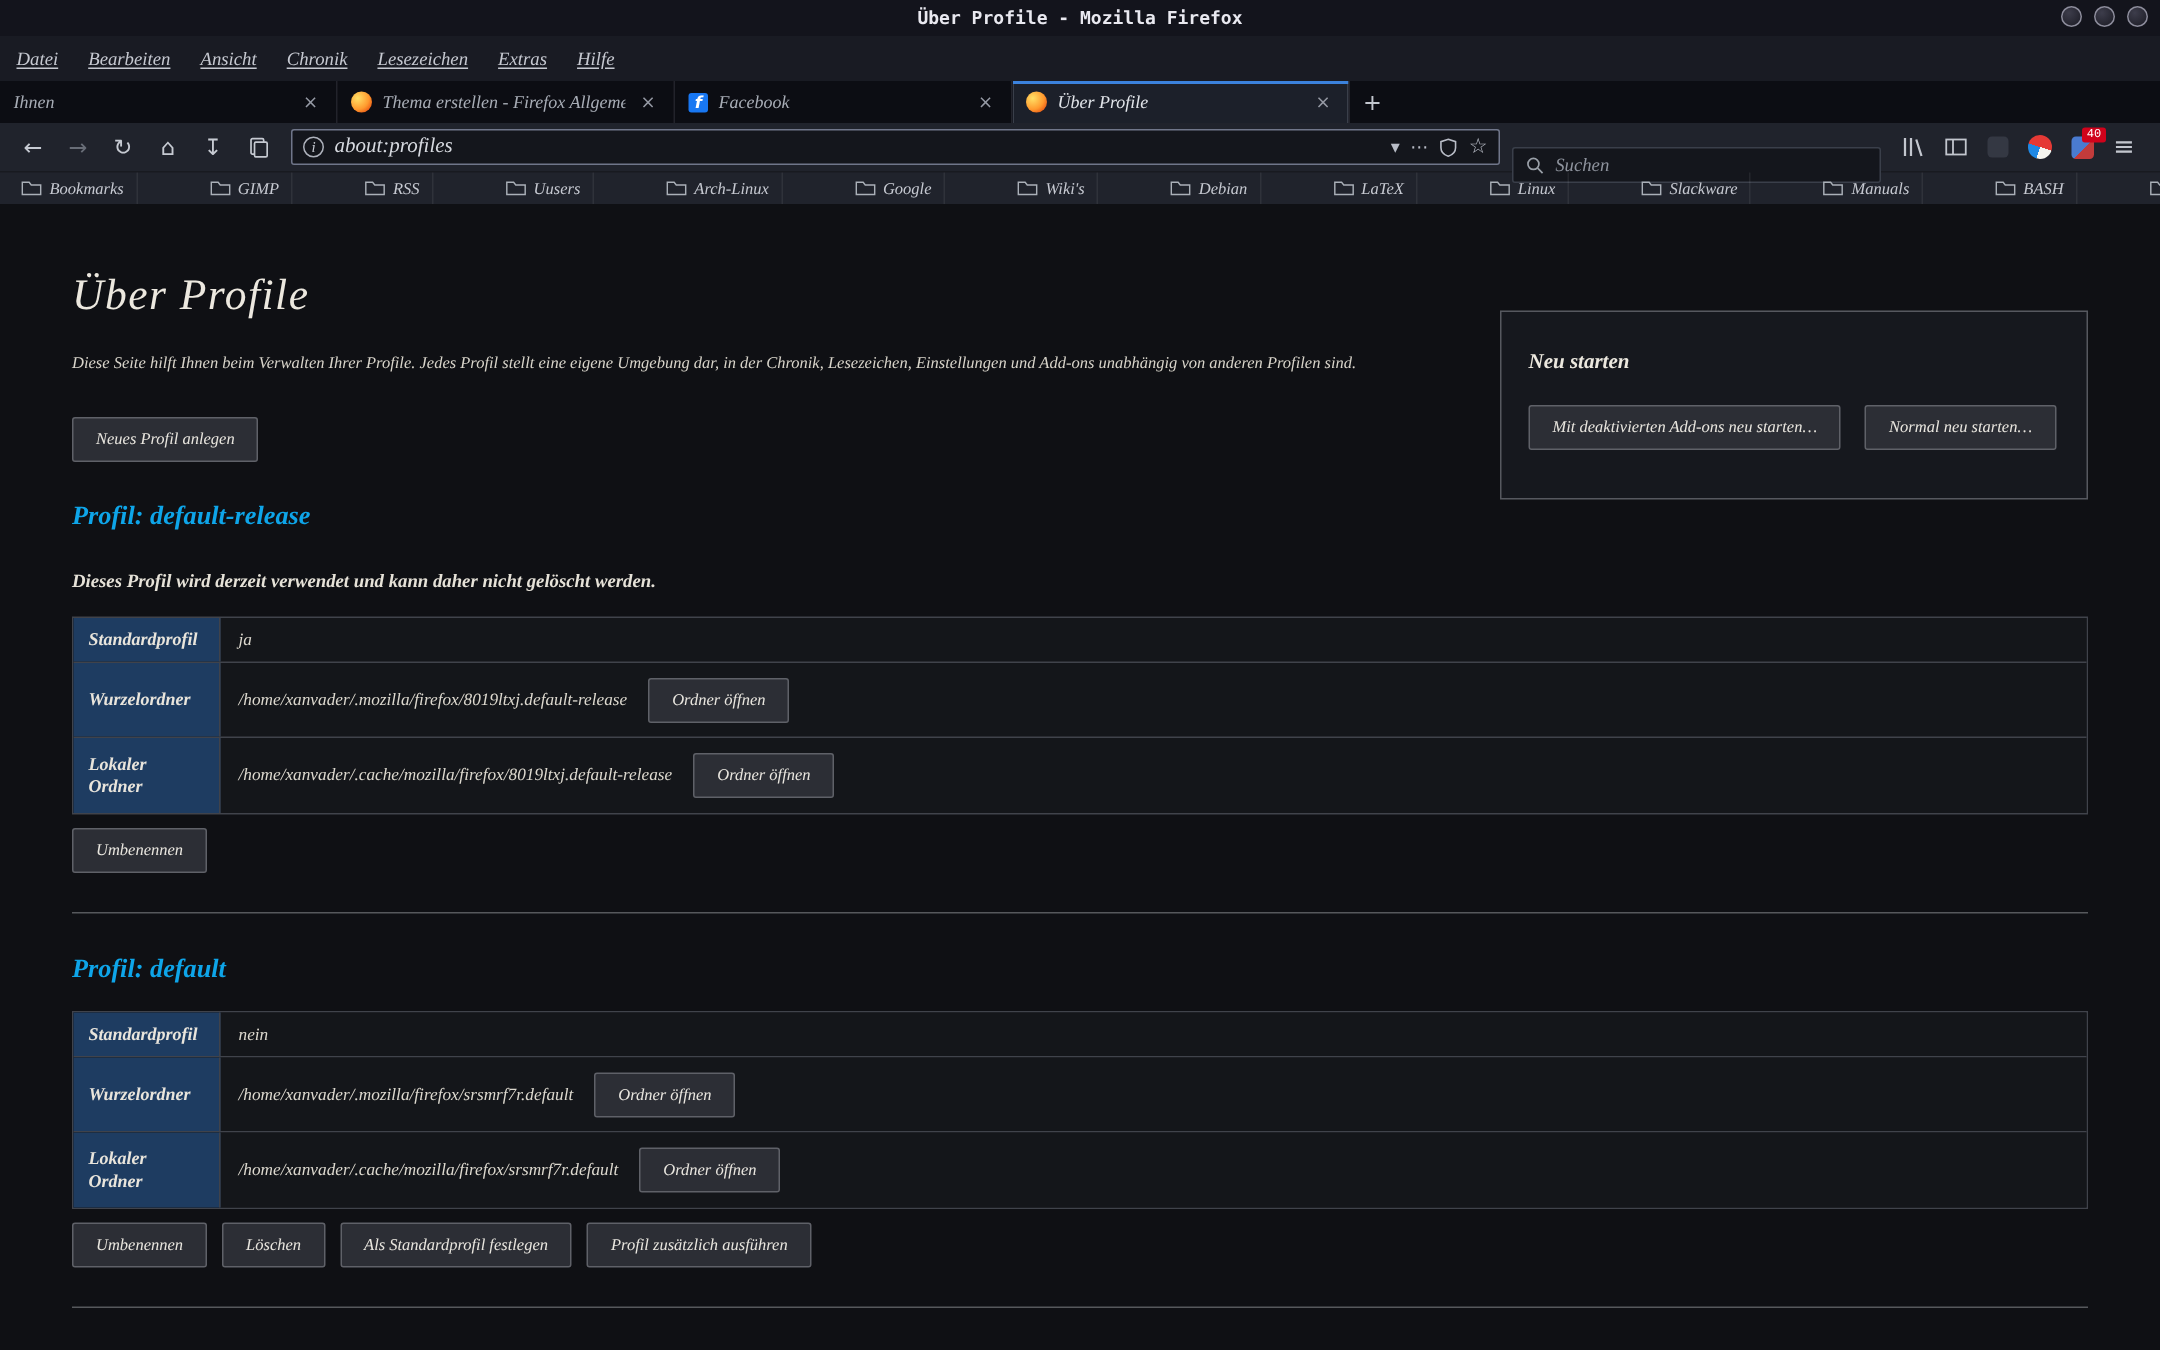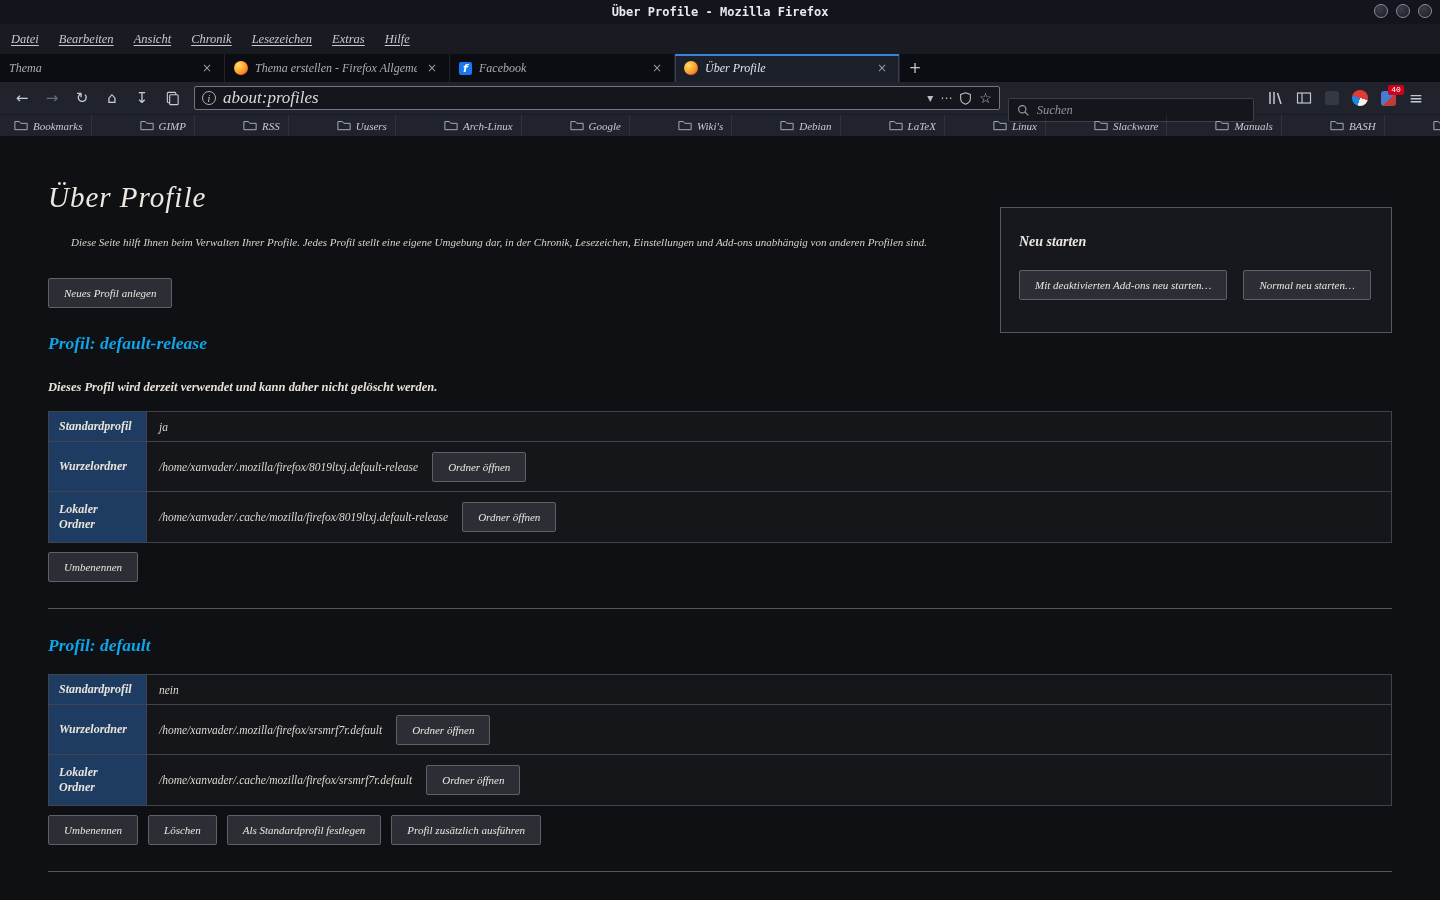--- a/index.html
+++ b/index.html
@@ -31,21 +31,21 @@
   .ffavicon { width: 14px; height: 14px; border-radius: 50%; background: radial-gradient(circle at 32% 32%, #ffe066, #ff9a2e 55%, #e4460f 90%); flex: none; }
   .fbavicon { width: 13px; height: 13px; border-radius: 2px; background: #1877f2; color: #fff; font-family: "DejaVu Sans", sans-serif; font-style: italic; font-weight: bold; font-size: 11px; line-height: 13px; text-align: center; flex: none; }
   .newtab { width: 30px; display: flex; align-items: center; justify-content: center; font-family: "DejaVu Sans", sans-serif; font-style: normal; font-size: 15px; color: #c3c7cf; cursor: pointer; }
 
   
   .navbar { height: 32px; background: #20232c; display: flex; align-items: center; padding: 0 8px; gap: 2px; }
   .navbtn { width: 28px; height: 26px; display: flex; align-items: center; justify-content: center; font-family: "DejaVu Sans", sans-serif; font-style: normal; font-size: 15px; color: #c6cad2; cursor: pointer; }
   .navbtn.dim { color: #686d77; }
   .urlbar { flex: 1; height: 24px; margin: 0 6px; border: 1px solid #70768a; border-radius: 2px; background: #14161c; display: flex; align-items: center; padding: 0 7px; gap: 7px; }
   .infodot { width: 14px; height: 14px; border-radius: 50%; border: 1px solid #aeb2bc; color: #c6cad2; font-size: 10px; display: flex; align-items: center; justify-content: center; flex: none; }
-  .urlinput { flex: 1; background: transparent; border: none; outline: none; color: #d6d9df; font-family: inherit; font-style: italic; font-size: 17px; }
+  .urlinput { flex: 1; background: transparent; border: none; outline: none; color: #d6d9df; font-family: inherit; font-style: italic; font-size: 14px; }
   .glyphbtn { color: #b9bdc7; font-size: 12px; cursor: pointer; display: flex; align-items: center; }
   .searchbar { width: 246px; height: 24px; border: 1px solid #3a3f4a; border-radius: 2px; background: #14161c; display: flex; align-items: center; gap: 7px; padding: 0 8px; flex: none; margin-top: 24px; }
   .searchinput { flex: 1; background: transparent; border: none; outline: none; color: #c6cad2; font-family: inherit; font-style: italic; font-size: 12.5px; }
   .searchinput::placeholder { color: #8e939d; }
   .rticons { display: flex; align-items: center; gap: 13px; padding: 0 9px 0 11px; flex: none; }
   .rticon { color: #c2c6ce; display: flex; position: relative; cursor: pointer; }
   .extsq { width: 14px; height: 14px; border-radius: 3px; background: #343843; }
   .extround { width: 16px; height: 16px; border-radius: 50%; background: conic-gradient(#e53935 0 30%, #f5f5f0 30% 55%, #1e88e5 55% 80%, #e53935 80% 100%); }
   .extblue { width: 15px; height: 15px; border-radius: 3px; background: linear-gradient(135deg, #4a7bd0 55%, #c23b3b 55%); }
   .badge { position: absolute; top: -6px; right: -8px; background: #d0021b; color: #fff; font-family: Liberation Mono, monospace; font-style: normal; font-size: 8px; line-height: 10px; padding: 0 3px; border-radius: 2px; }
@@ -54,21 +54,21 @@
   
   .bookmarksbar { height: 22px; background: #20232c; border-top: 1px solid #181a20; display: flex; align-items: center; padding: 0 6px; font-size: 11px; color: #c6c9d1; gap: 40px; }
   .bmitem { display: flex; align-items: center; gap: 5px; padding: 0 8px; height: 100%; border-right: 1px solid rgba(255,255,255,0.07); cursor: pointer; white-space: nowrap; }
   .bmitem svg { flex: none; color: #aab0b8; }
   .bmoverflow { margin-left: auto; font-family: "DejaVu Sans", sans-serif; font-style: normal; font-size: 13px; color: #c6c9d1; padding: 0 10px; cursor: pointer; }
 
   
   .content { height: 764px; background: #0f1014; padding: 0 48px; overflow: hidden; }
   .header-row { display: flex; justify-content: space-between; align-items: flex-start; min-height: 197px; }
   .page-title { font-size: 29px; font-weight: normal; color: #ece8df; margin-top: 45px; letter-spacing: 1px; }
-  .intro { font-size: 11px; color: #d8d4ca; margin-top: 22px; max-width: 890px; margin-left: 23px; }
+  .intro { font-size: 11px; color: #d8d4ca; margin-top: 22px; max-width: 890px; }
   .btn {
     display: inline-block; background: #2c2e35; border: 1px solid #5f6168; border-radius: 2px;
     color: #e9e6df; font-family: inherit; font-style: italic; font-size: 11px;
     padding: 8px 15px; cursor: pointer; white-space: nowrap;
   }
   .create-btn { margin-top: 30px; }
   .restart-panel { width: 392px; min-height: 126px; margin-top: 71px; border: 1px solid #56585f; background: #16181e; padding: 26px 18px 0; flex: none; }
   .restart-title { font-size: 14px; font-weight: bold; color: #ece8df; }
   .restart-buttons { margin-top: 20px; display: flex; gap: 16px; }
 
@@ -101,21 +101,21 @@
   <span class="mitem">Bearbeiten</span>
   <span class="mitem">Ansicht</span>
   <span class="mitem">Chronik</span>
   <span class="mitem">Lesezeichen</span>
   <span class="mitem">Extras</span>
   <span class="mitem">Hilfe</span>
 </div>
 
 <div class="tabbar">
   <div class="tab">
-    <span class="tlabel">Thema</span>
+    <span class="tlabel">Ihnen</span>
     <span class="tclose">×</span>
   </div>
   <div class="tab">
     <span class="ffavicon"></span>
     <span class="tlabel">Thema erstellen - Firefox Allgeme</span>
     <span class="tclose">×</span>
   </div>
   <div class="tab">
     <span class="fbavicon">f</span>
     <span class="tlabel">Facebook</span>

